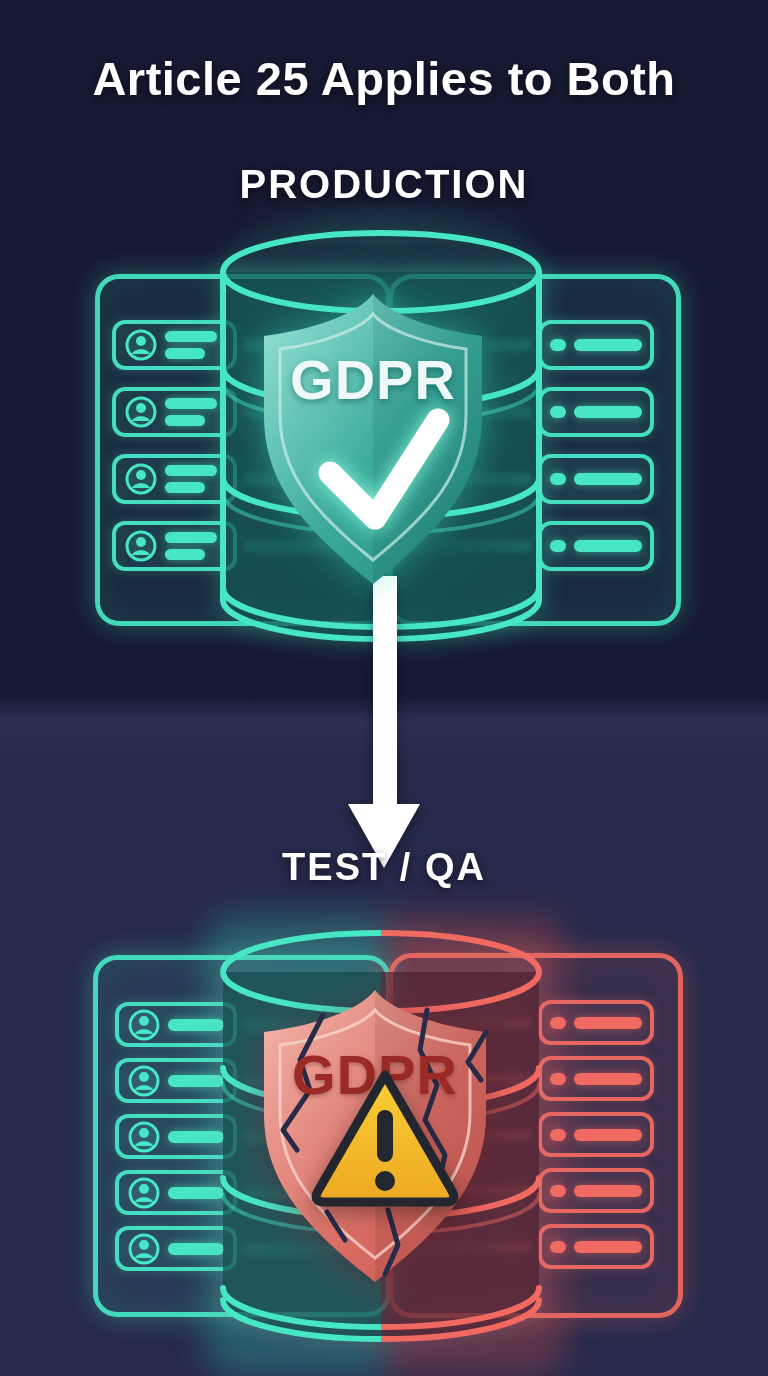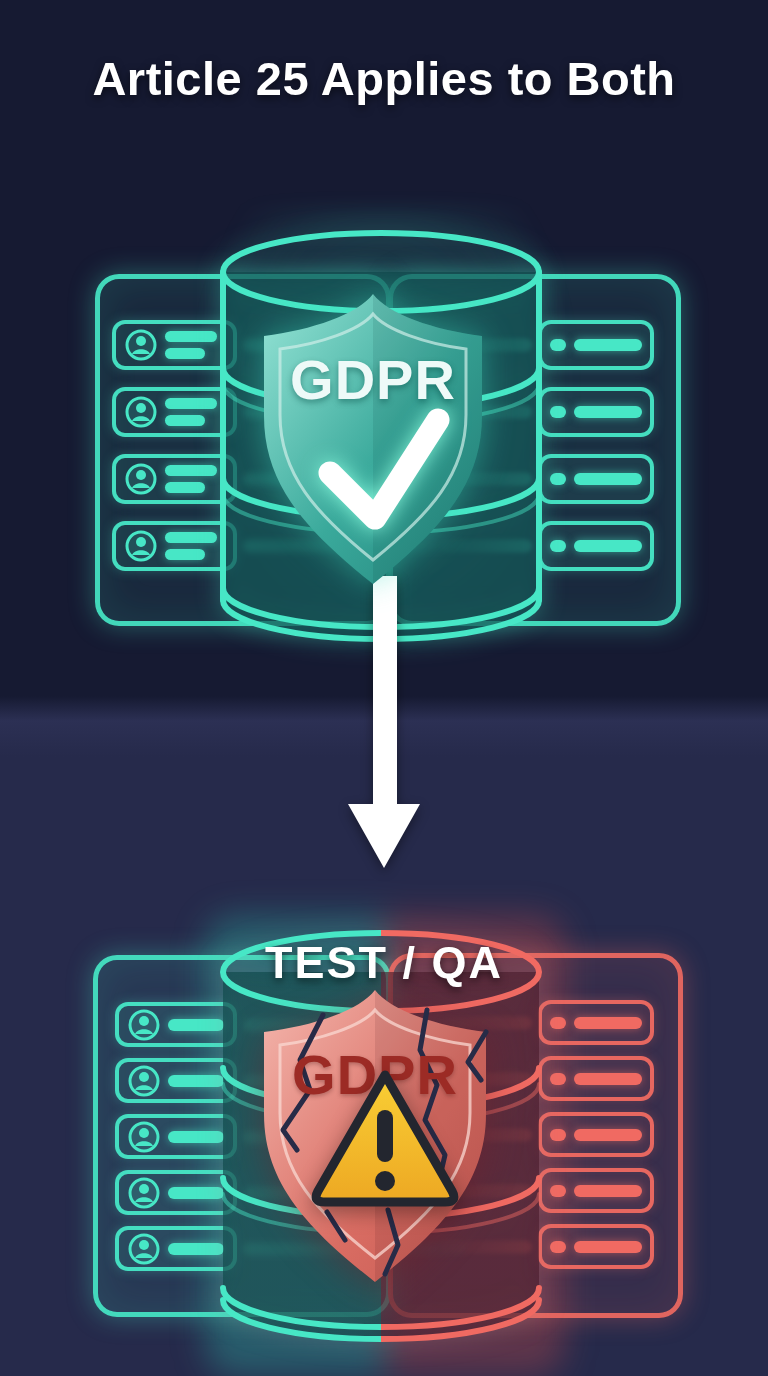--- a/index.html
+++ b/index.html
@@ -11,21 +11,21 @@
   
   .glow-top{position:absolute;left:190px;top:205px;width:390px;height:450px;z-index:0;
     background:radial-gradient(ellipse at 50% 40%,rgba(64,224,192,.22),rgba(64,224,192,0) 70%);filter:blur(8px);}
   .glow-split{position:absolute;left:205px;top:915px;width:360px;height:461px;z-index:0;border-radius:30px;
     background:linear-gradient(90deg,rgba(45,190,172,.34) 0 49%,rgba(225,80,75,.30) 51% 100%);filter:blur(16px);}
   
   .section-label{position:absolute;left:0;right:0;text-align:center;color:#ffffff;font-weight:800;z-index:7;
     text-shadow:0 3px 8px rgba(0,0,0,.55);letter-spacing:2px;line-height:1;}
   .title{top:55px;font-size:47px;letter-spacing:.5px;}
   .prod-label{top:164px;font-size:40px;}
-  .test-label{top:940px;font-size:45px;}
+  .test-label{top:848px;font-size:38px;}
   .copy-label{position:absolute;left:412px;top:698px;font-size:44px;font-weight:800;color:#fff;z-index:7;
     text-shadow:0 3px 8px rgba(0,0,0,.5);line-height:1;}
   .gdpr-label{position:absolute;text-align:center;font-weight:800;font-size:56px;line-height:1;letter-spacing:1px;z-index:5;}
   .gdpr-top{left:256px;top:352px;width:234px;color:#eefaf8;text-shadow:0 3px 6px rgba(0,70,64,.45);}
   .gdpr-bottom{left:252px;top:1047px;width:246px;color:#9c2b25;text-shadow:0 2px 4px rgba(60,10,10,.3);}
   
   .panel{position:absolute;z-index:1;border-radius:24px;
     --c:#47e7c6; --cr:71,231,198;
     border:5px solid rgba(var(--cr),.92);
     background:rgba(var(--cr),.08);
@@ -75,20 +75,21 @@
 </style>
 </head>
 <body>
 
 <div class="canvas">
 
   <div class="glow-top"></div>
   <div class="glow-split"></div>
 
   <div class="section-label title">Article 25 Applies to Both</div>
+  <div class="section-label prod-label">PRODUCTION</div>
 
   <div class="panel prod-left p-left">
     <div class="rows">
         <div class="row">
           <span class="avatar">
             <svg viewBox="0 0 34 34">
               <circle class="av-ring" cx="17" cy="17" r="14"></circle>
               <circle class="av-head" cx="17" cy="13" r="5"></circle>
               <path class="av-body" d="M8 26 C10 19.5 24 19.5 26 26 Z"></path>
             </svg>

